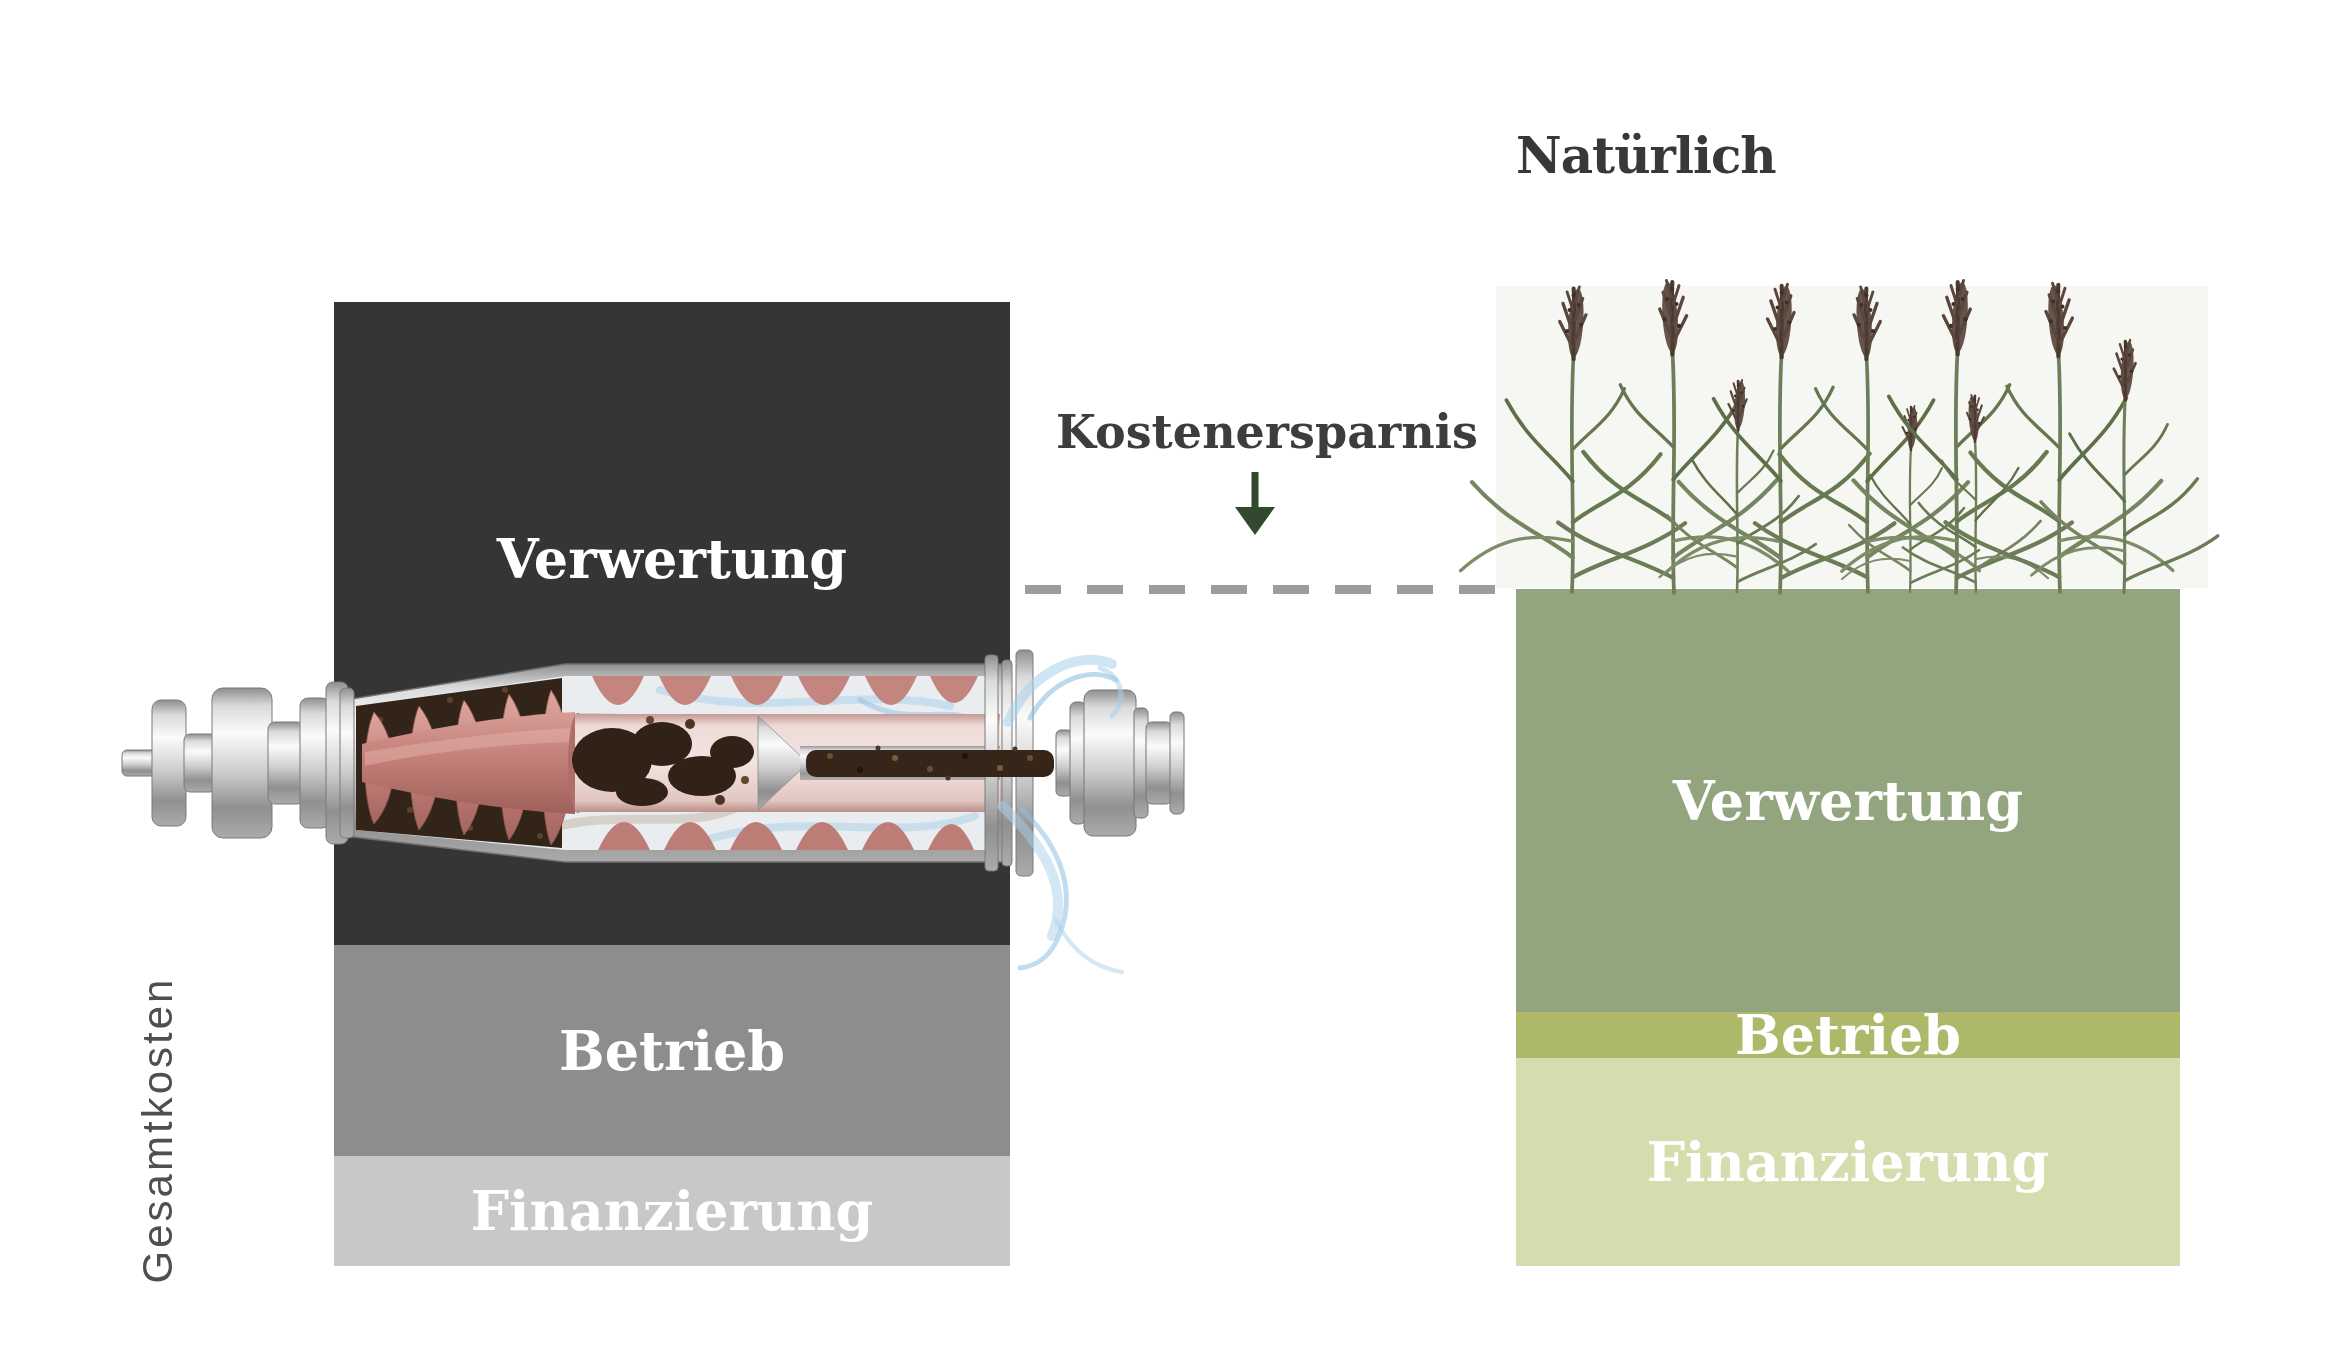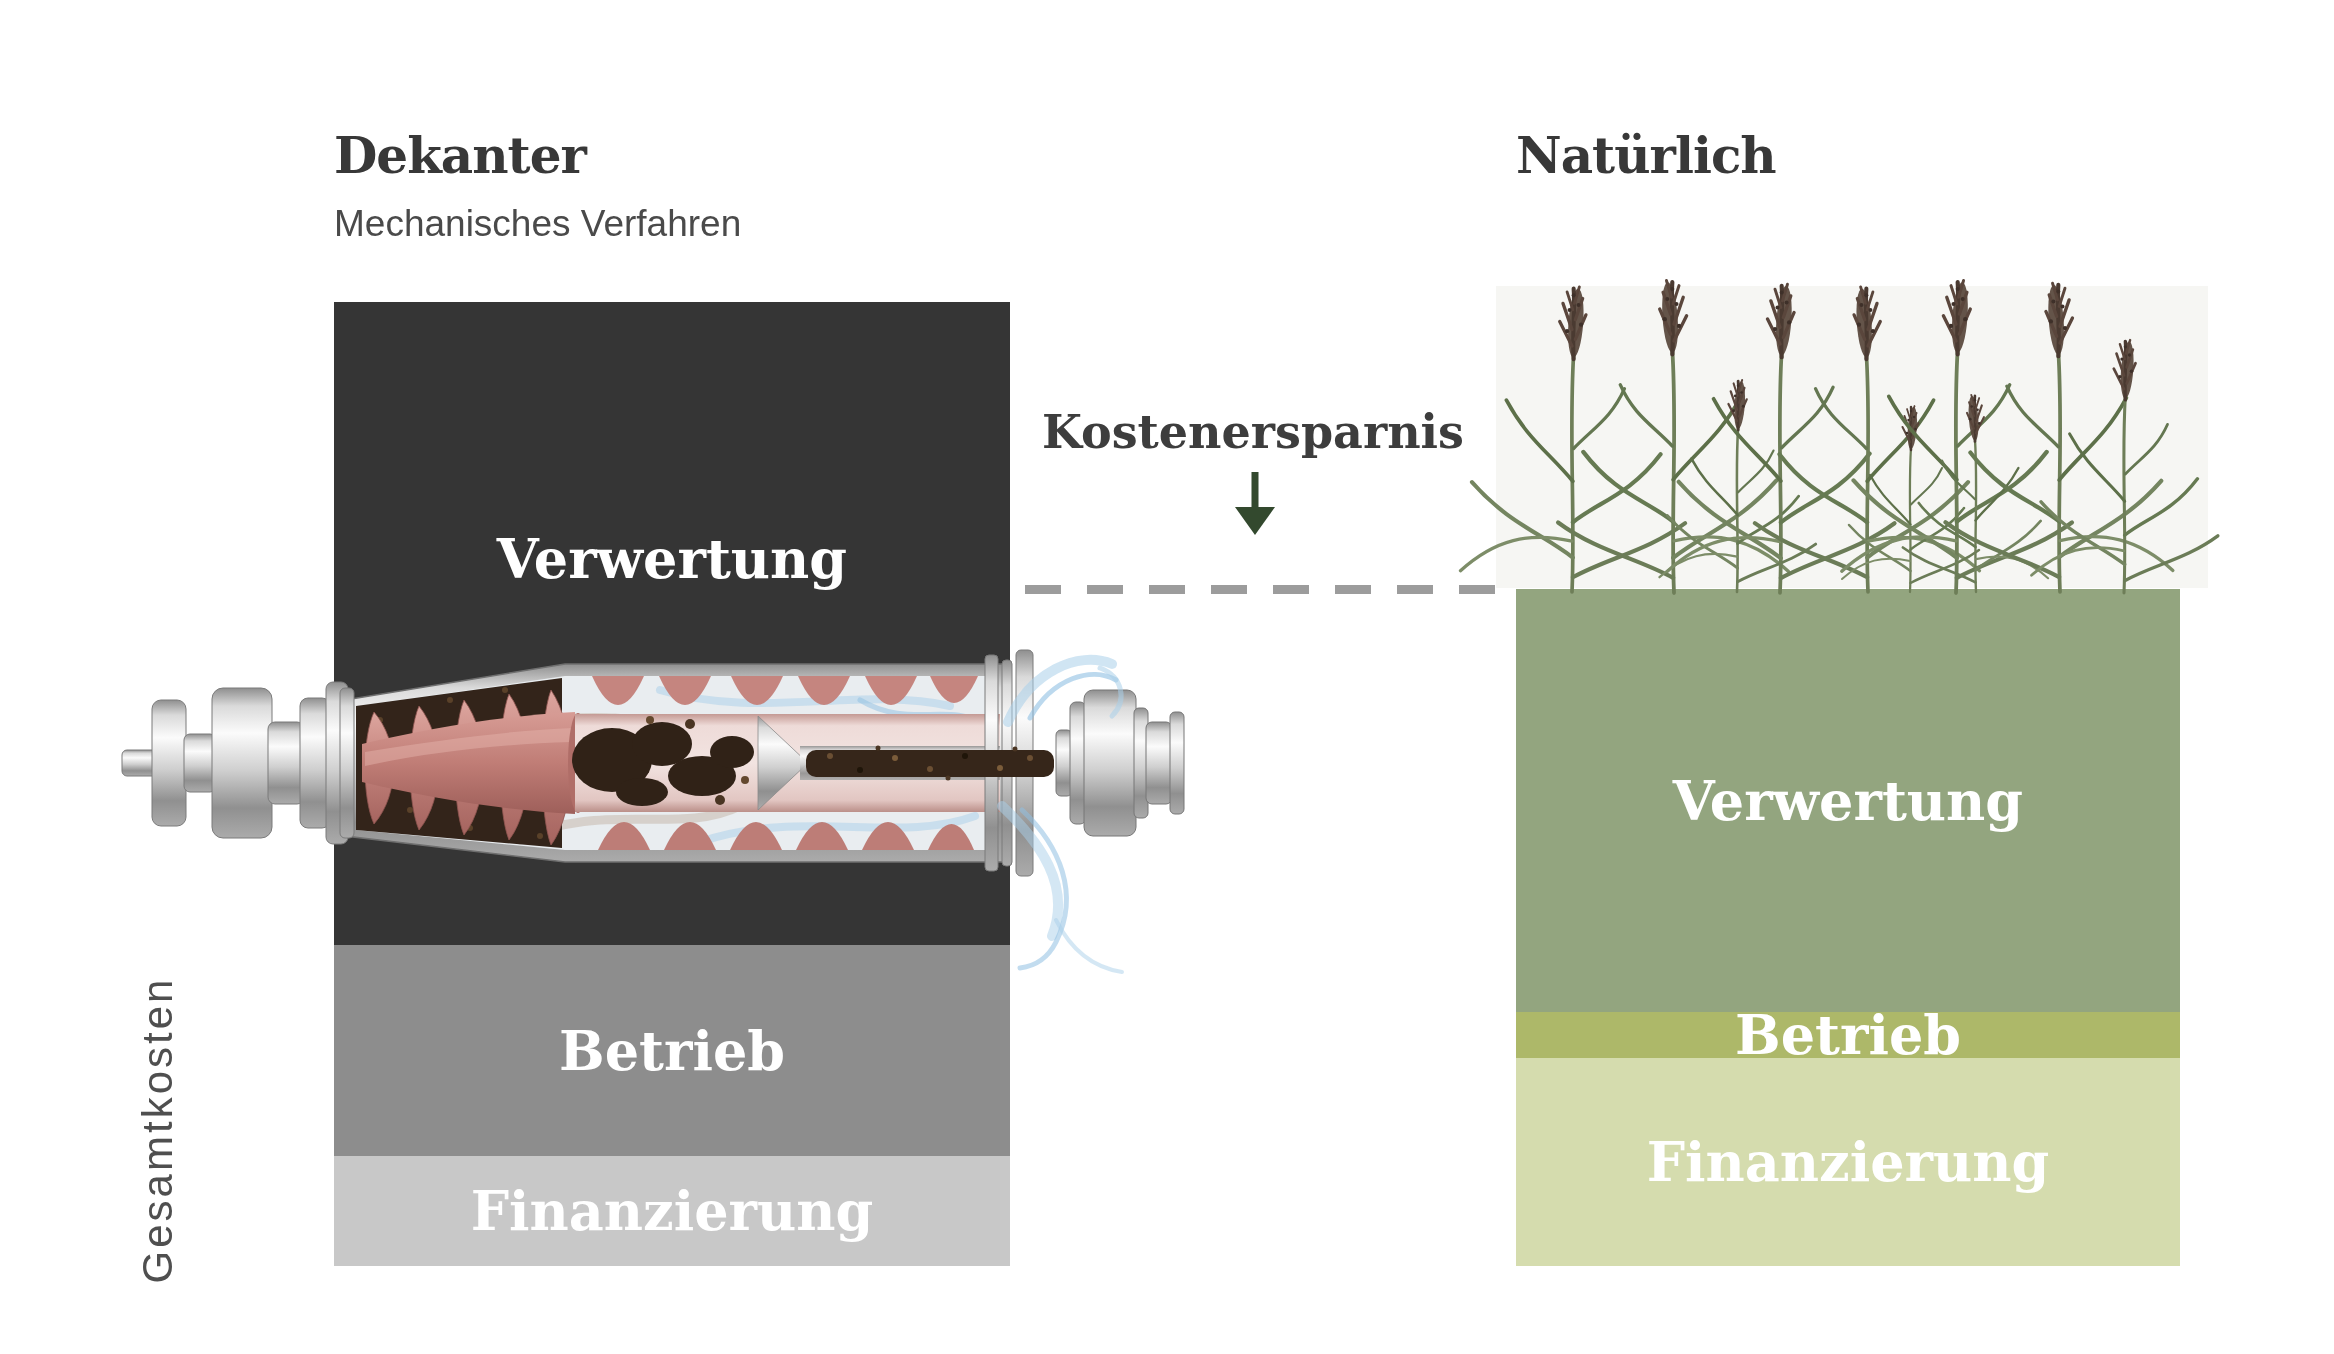--- a/index.html
+++ b/index.html
@@ -28,39 +28,35 @@
   .seg-k-betrieb{height:46px;background:#adb869;}
   .seg-k-betrieb .lbl{line-height:46px;}
   .seg-k-finanzierung{height:208px;background:#d5dcae;}
 
   
   .ylabel{position:absolute;left:-22px;top:1107px;width:360px;height:46px;
           transform:rotate(-90deg);transform-origin:center;
           font-size:42px;letter-spacing:3px;color:#4f4f4f;text-align:center;line-height:46px;z-index:3;}
 
   
-  .savings-label{position:absolute;left:1028px;top:405px;width:450px;text-align:center;
+  .savings-label{position:absolute;left:1028px;top:405px;width:450px;text-align:right;
                  font-family:"DejaVu Serif",serif;font-weight:700;font-size:46px;color:#3d3d3d;z-index:3;}
   .savings-arrow{position:absolute;left:1233px;top:472px;z-index:3;}
   .savings-dash{position:absolute;left:1025px;top:585px;width:470px;height:9px;z-index:1;
                 background:repeating-linear-gradient(to right,#9c9c9c 0 36px,transparent 36px 62px);}
 
   .art{position:absolute;z-index:2;}
   .machine-art{left:115px;top:628px;}
   .reeds-art{left:1440px;top:240px;}
 </style>
 </head>
 <body>
 
 <div class="canvas">
 
-  <div class="col-header hdr-left">
-    <div class="title">Dekanter</div>
-    <div class="subtitle">Mechanisches Verfahren</div>
-  </div>
   <div class="col-header hdr-right">
     <div class="title">Natürlich</div>
   </div>
 
   <div class="ylabel">Gesamtkosten</div>
 
   <div class="bar bar-left">
     <div class="seg seg-d-verwertung">
       <span class="lbl">Verwertung</span>
     </div>

